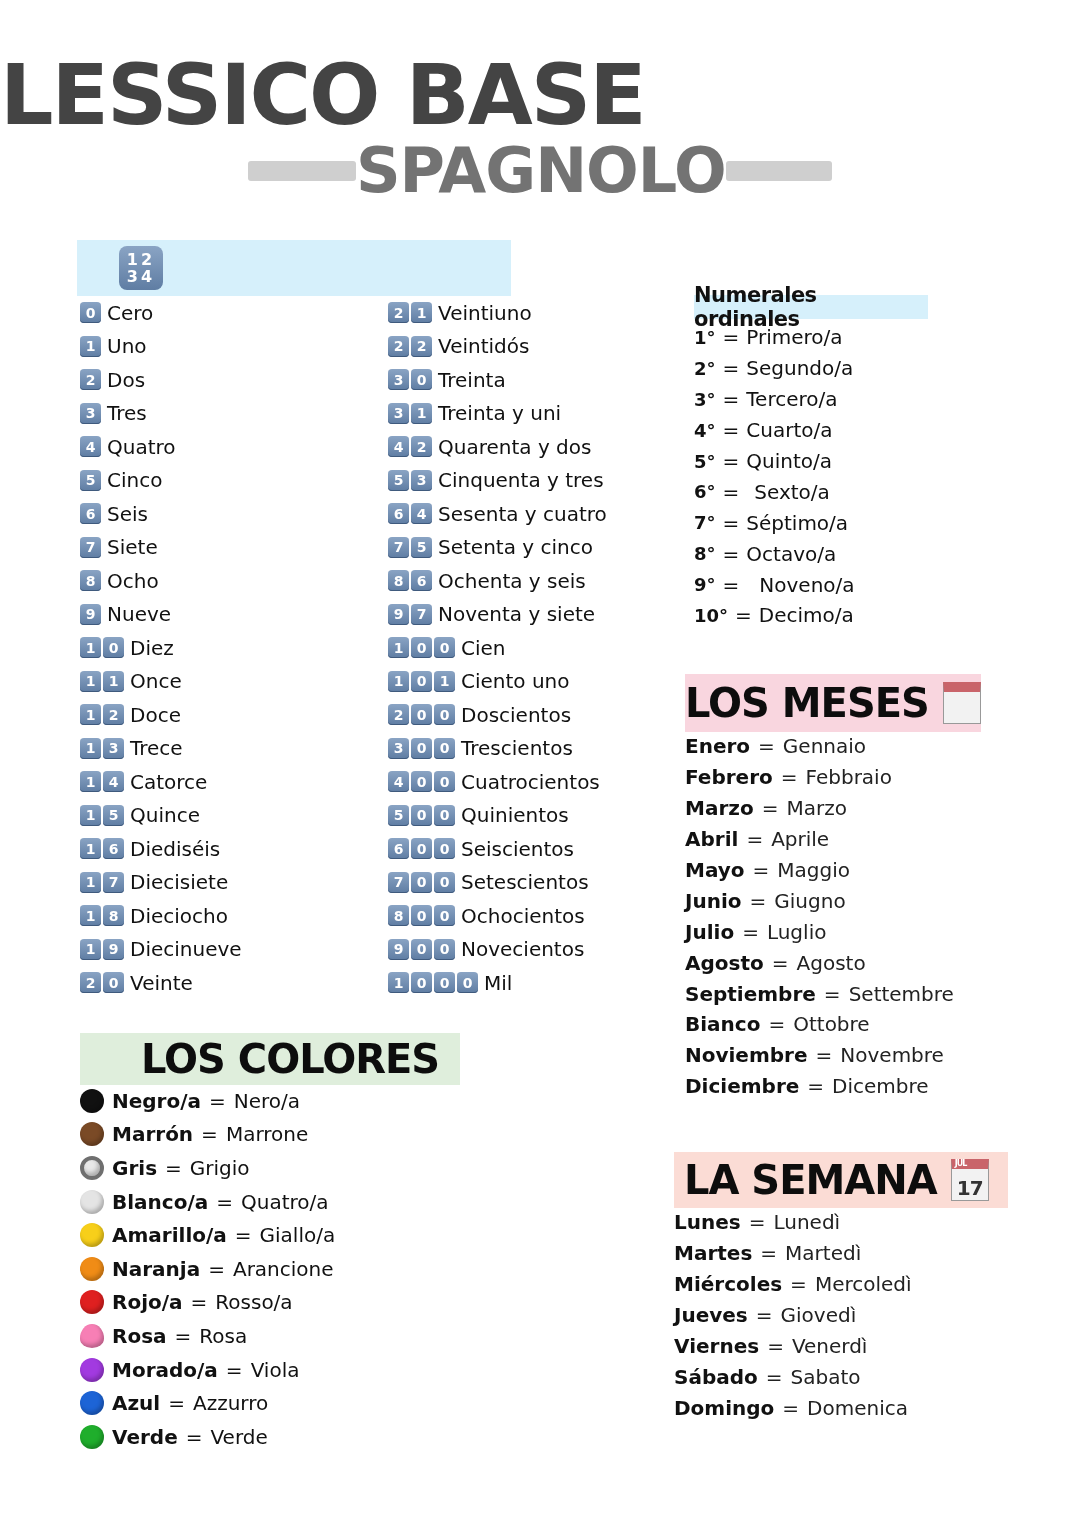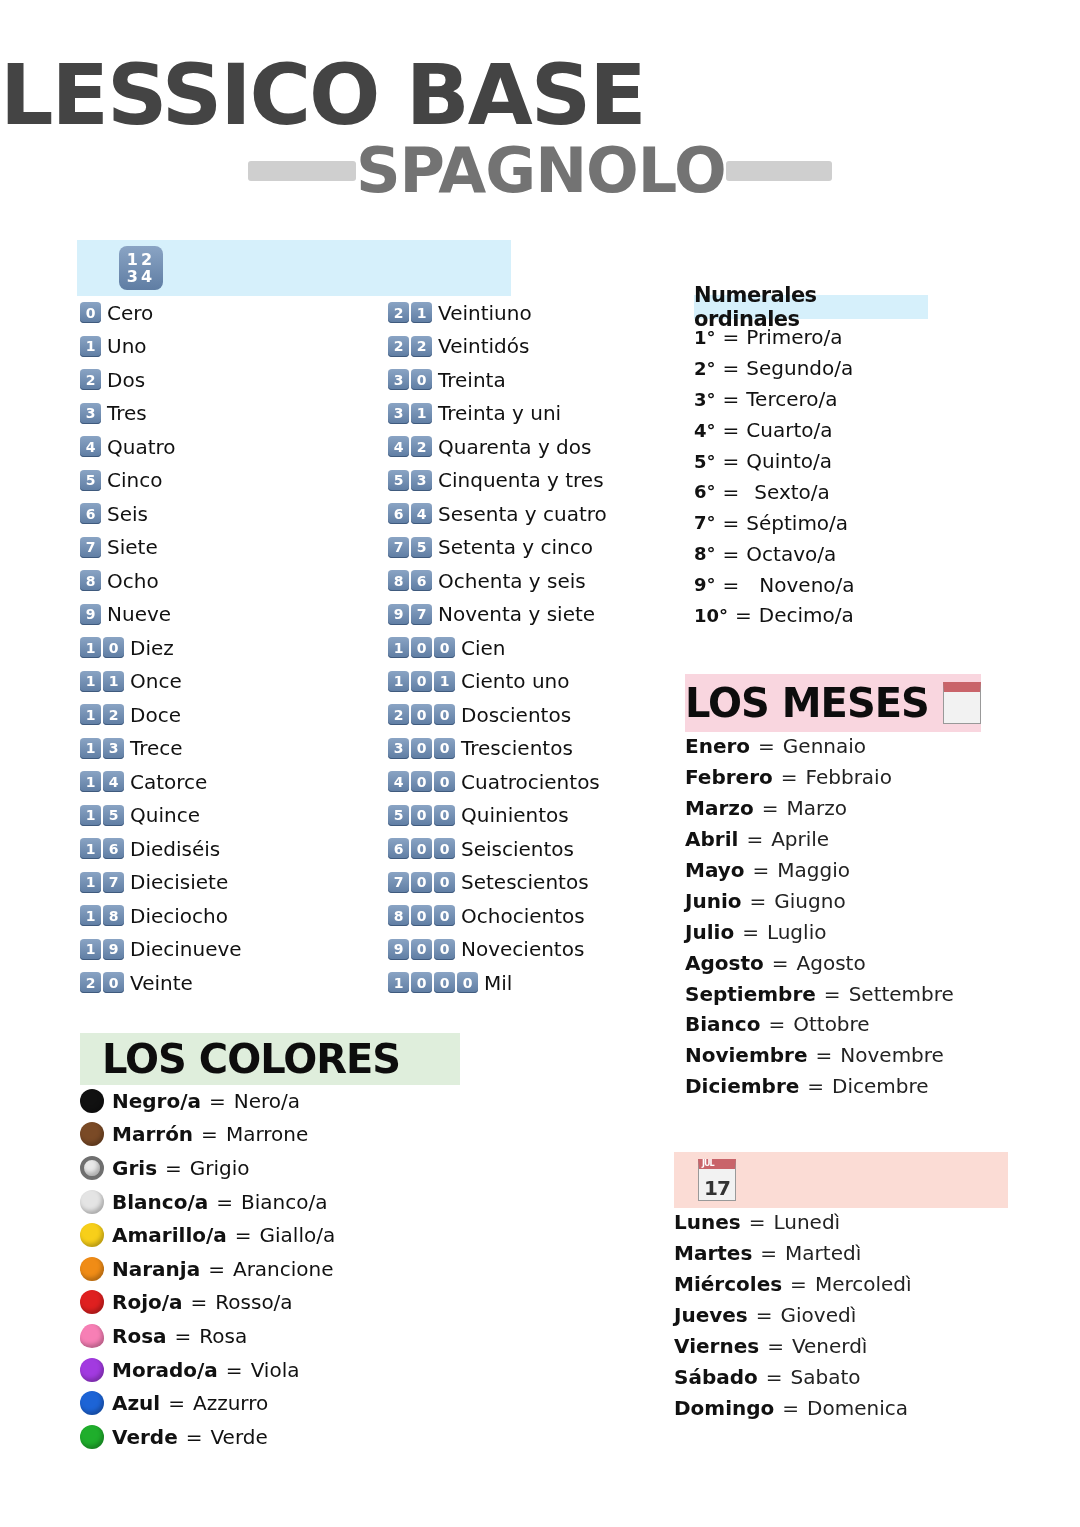--- a/index.html
+++ b/index.html
@@ -22,21 +22,21 @@
   .dash.r { width: 126px; }
   .subtitle {
     font-weight: bold; font-size: 62px; color: #737373; letter-spacing: -1px; line-height: 70px;
   }
 
   .heading {
     position: absolute; font-weight: bold; color: #0d0d0d;
     display: flex; align-items: center; letter-spacing: -1px;
   }
   .h-numeros { left: 77px; top: 240px; width: 434px; height: 56px; background: #d6f0fb; padding-left: 38px; font-size: 40px; }
-  .h-colores { left: 80px; top: 1033px; width: 380px; height: 52px; background: #dfeedc; padding-left: 22px; font-size: 40px; }
+  .h-colores { left: 80px; top: 1033px; width: 380px; height: 52px; background: #dfeedc; padding-left: 61px; font-size: 40px; }
   .h-meses { left: 685px; top: 674px; width: 296px; height: 58px; background: #f9d6df; font-size: 40px; }
   .h-semana { left: 674px; top: 1152px; width: 334px; height: 56px; background: #fbdcd5; padding-left: 10px; font-size: 40px; }
 
   .keycap-group { display: inline-flex; gap: 2px; margin-right: 6px; }
   .keycap {
     width: 21px; height: 21px; border-radius: 4px;
     background: linear-gradient(#8aa4c4, #5f7da3);
     color: #fff; font-size: 14px; font-weight: bold;
     display: inline-flex; align-items: center; justify-content: center;
     box-shadow: inset 0 -1px 0 #3f5a7d;
@@ -538,21 +538,21 @@
     <div class="color-row">
       <span class="color-dot" style="background: rgb(232, 232, 232); border: 4px solid rgb(111, 111, 111);"></span>
       <span class="es">Gris</span>
       <span class="eq">=</span>
       <span class="it">Grigio</span>
     </div>
     <div class="color-row">
       <span class="color-dot" style="background: rgb(228, 228, 228);"></span>
       <span class="es">Blanco/a</span>
       <span class="eq">=</span>
-      <span class="it">Bianco/a</span>
+      <span class="it">Quatro/a</span>
     </div>
     <div class="color-row">
       <span class="color-dot" style="background: rgb(247, 207, 26);"></span>
       <span class="es">Amarillo/a</span>
       <span class="eq">=</span>
       <span class="it">Giallo/a</span>
     </div>
     <div class="color-row">
       <span class="color-dot" style="background: rgb(240, 140, 22);"></span>
       <span class="es">Naranja</span>
@@ -585,20 +585,21 @@
     </div>
     <div class="color-row">
       <span class="color-dot" style="background: rgb(31, 174, 44);"></span>
       <span class="es">Verde</span>
       <span class="eq">=</span>
       <span class="it">Verde</span>
     </div>
   </div>
 
 <div class="heading h-semana">
+  <span>LA SEMANA</span>
   <span class="cal-icon">
     <small>JUL</small>
     <span>17</span>
   </span>
 </div>
 <div class="pair-list semana-list">
     <div class="pair-row">
       <span class="es">Lunes</span>
       <span class="eq">=</span>
       <span class="it">Lunedì</span>

